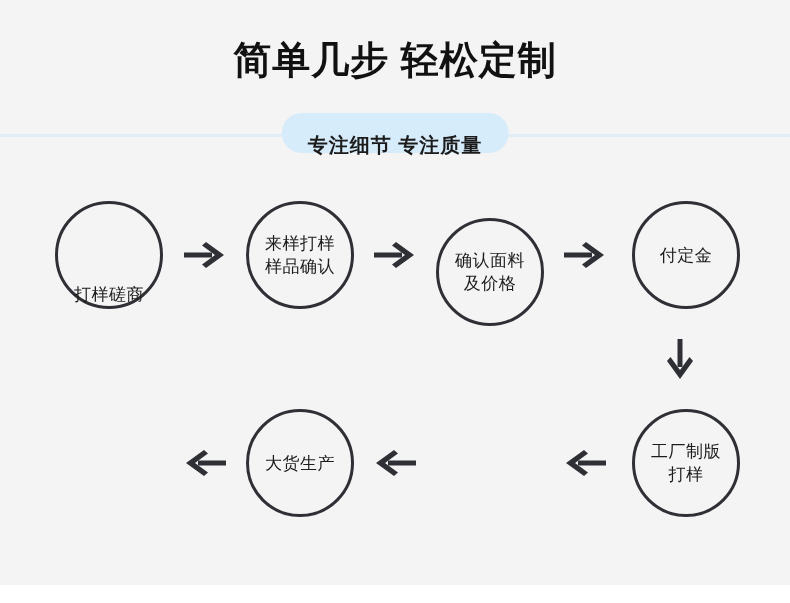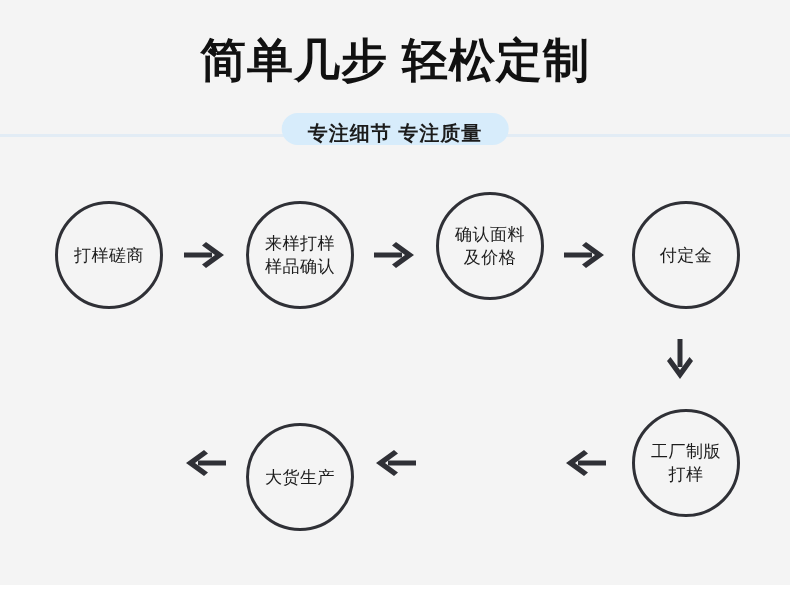--- a/index.html
+++ b/index.html
@@ -41,36 +41,36 @@
     background: #e2ecf5;
   }
 
   
   .title {
     position: absolute;
     left: 0;
     top: 31px;
     width: 790px;
     text-align: center;
-    font-size: 46px;
+    font-size: 38px;
     font-weight: bold;
     color: #111111;
     letter-spacing: 1px;
     line-height: 58px;
     white-space: nowrap;
   }
 
   .subtitle-pill {
     position: absolute;
     left: 50%;
     transform: translateX(-50%);
     top: 113px;
-    height: 32px;
+    height: 40px;
     line-height: 40px;
-    padding: 0 26px;
+    padding: 12px 26px;
     border-radius: 20px;
     background: #d7ecfb;
     color: #1b1b1b;
     font-size: 20px;
     font-weight: bold;
     letter-spacing: 1px;
     white-space: nowrap;
     box-sizing: border-box;
   }
 
@@ -116,30 +116,30 @@
 <div id="page">
 
   <div class="canvas"></div>
 
   <div class="divider"></div>
 
   <div class="title">简单几步 轻松定制</div>
 
   <div class="subtitle-pill">专注细节 专注质量</div>
 
-  <div class="circle" style="left:55px;  top:201px;">
+  <div class="circle" style="left:55px;  top:201px;justify-content:flex-end;">
     <span class="line">打样磋商</span>
   </div>
 
   <div class="circle" style="left:246px; top:201px;">
     <span class="line">来样打样</span>
     <span class="line">样品确认</span>
   </div>
 
-  <div class="circle" style="left:436px; top:192px;justify-content:center;">
+  <div class="circle" style="left:436px; top:218px;justify-content:center;">
     <span class="line">确认面料</span>
     <span class="line">及价格</span>
   </div>
 
   <div class="circle" style="left:632px; top:201px;font-family:Liberation Serif, serif;">
     <span class="line">付定金</span>
   </div>
 
   <div class="arrow" style="left:182px; top:238px;">
     <svg viewBox="0 0 46 34" xmlns="http://www.w3.org/2000/svg">
@@ -163,21 +163,21 @@
   </div>
 
   <div class="arrow-down" style="left:663px; top:337px;">
     <svg viewBox="0 0 34 46" xmlns="http://www.w3.org/2000/svg">
       <path d="M17 2 L17 30" stroke="#2f3036" stroke-width="5" stroke-linecap="butt" fill="none"></path>
       <path d="M4 24 L17 42 L30 24 L26.5 20 L17 33 L7.5 20 Z" fill="#2f3036"></path>
     </svg>
   </div>
 
 
-  <div class="circle" style="left:246px; top:423px;">
+  <div class="circle" style="left:246px; top:409px;">
     <span class="line">大货生产</span>
   </div>
 
 
   <div class="circle" style="left:632px; top:409px;">
     <span class="line">工厂制版</span>
     <span class="line">打样</span>
   </div>
 
   <div class="arrow" style="left:182px; top:446px;">

